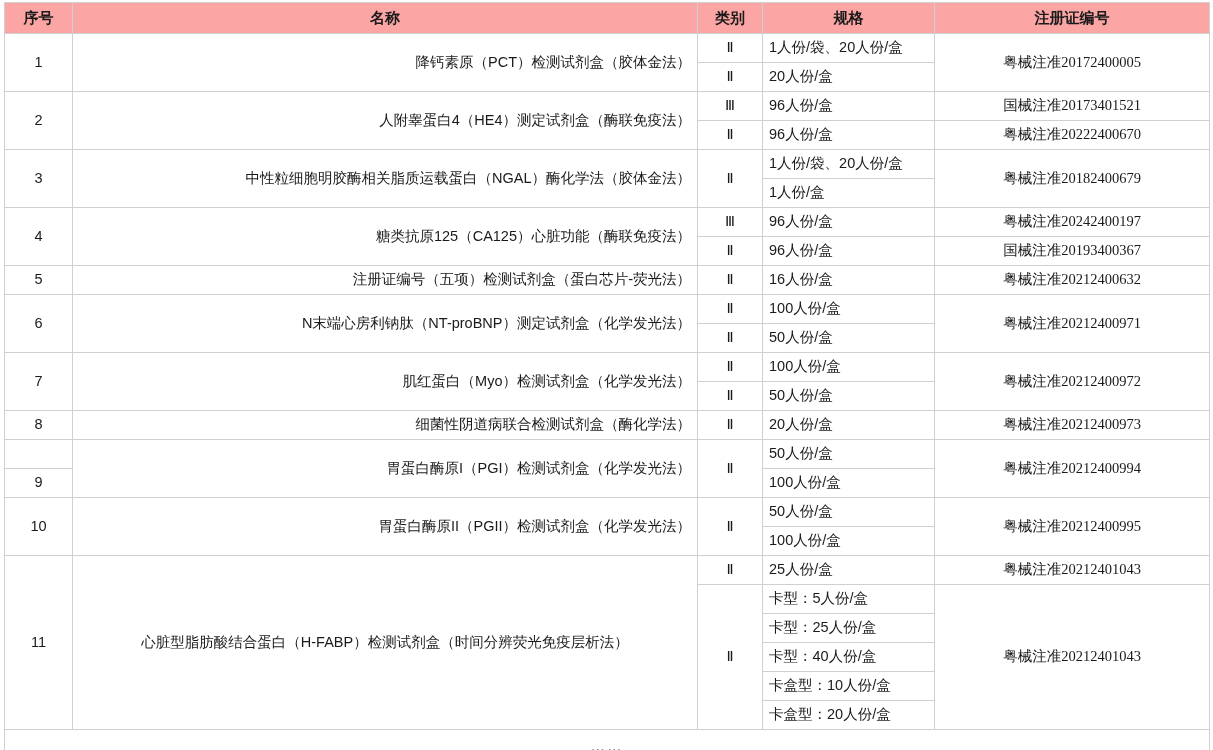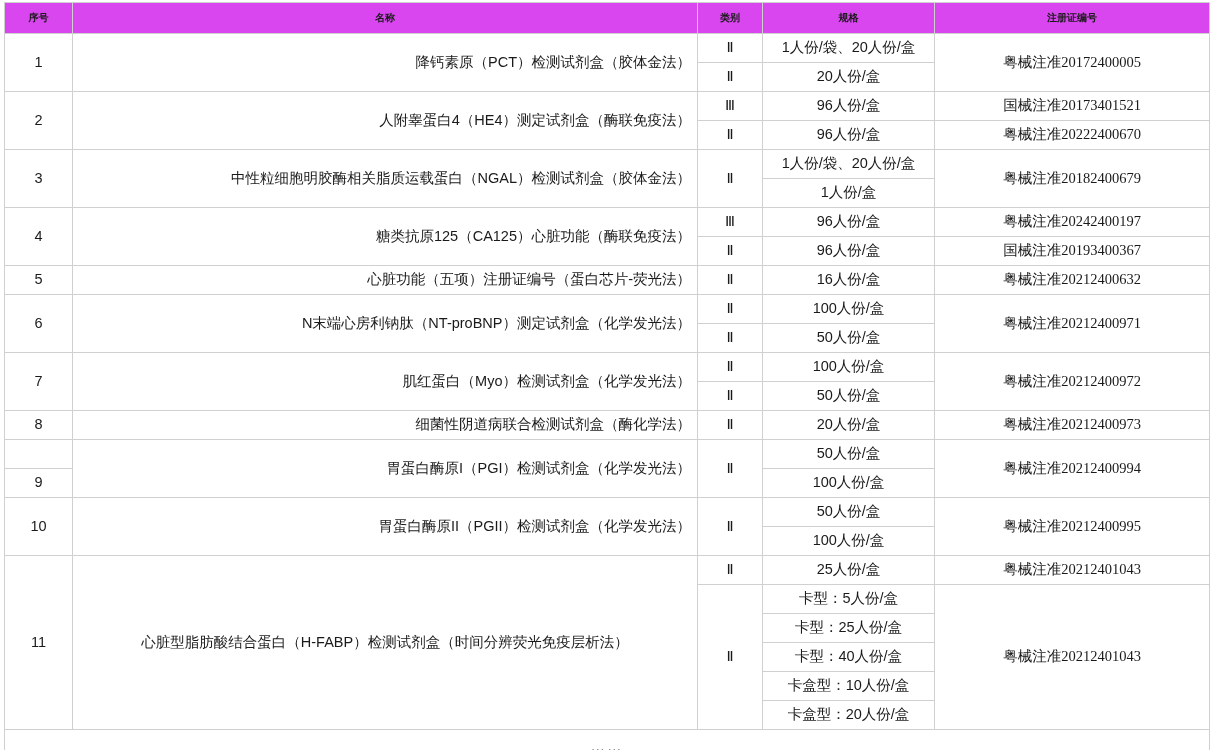--- a/index.html
+++ b/index.html
@@ -32,22 +32,22 @@
     font-size: 14.5px;
     color: #1a1a1a;
     padding: 0 6px;
     vertical-align: middle;
     line-height: 1.35;
   }
   table.product-table th {
     font-weight: bold;
     text-align: center;
     height: 30px;
-    font-size: 10px;
-    background: #d946ef;
+    font-size: 15px;
+    background: #fca5a5;
   }
   col.c-seq   { width: 68px; }
   col.c-name  { width: 625px; }
   col.c-cat   { width: 65px; }
   col.c-spec  { width: 172px; }
   col.c-reg   { width: 275px; }
 
   td.seq {
     text-align: center;
     font-size: 14.5px;
@@ -59,21 +59,21 @@
   }
   td.name.center {
     text-align: center;
     padding-left: 6px;
   }
   td.cat {
     text-align: center;
     font-size: 13.5px;
   }
   td.spec {
-    text-align: center;
+    text-align: left;
     padding-left: 10px;
     font-size: 13.5px;
   }
   td.reg {
     text-align: center;
     font-size: 14.5px;
     font-family: Liberation Serif, serif;
   }
   tr.datarow { height: 28px; }
   tr.tall { height: 29px; }
@@ -128,21 +128,21 @@
         <td class="reg">国械注准20173401521</td>
       </tr>
       <tr class="datarow tall">
         <td class="cat">Ⅱ</td>
         <td class="spec">96人份/盒</td>
         <td class="reg">粤械注准20222400670</td>
       </tr>
 
       <tr class="datarow tall">
         <td class="seq" rowspan="2">3</td>
-        <td class="name" rowspan="2">中性粒细胞明胶酶相关脂质运载蛋白（NGAL）检测试剂盒（胶体金法）</td>
+        <td class="name" rowspan="2">中性粒细胞明胶酶相关脂质运载蛋白（NGAL）酶化学法（胶体金法）</td>
         <td class="cat" rowspan="2">Ⅱ</td>
         <td class="spec">1人份/袋、20人份/盒</td>
         <td class="reg" rowspan="2">粤械注准20182400679</td>
       </tr>
       <tr class="datarow tall">
         <td class="spec">1人份/盒</td>
       </tr>
 
       <tr class="datarow tall">
         <td class="seq" rowspan="2">4</td>
@@ -152,21 +152,21 @@
         <td class="reg">粤械注准20242400197</td>
       </tr>
       <tr class="datarow tall">
         <td class="cat">Ⅱ</td>
         <td class="spec">96人份/盒</td>
         <td class="reg">国械注准20193400367</td>
       </tr>
 
       <tr class="datarow tall">
         <td class="seq">5</td>
-        <td class="name">心脏功能（五项）注册证编号（蛋白芯片-荧光法）</td>
+        <td class="name">注册证编号（五项）检测试剂盒（蛋白芯片-荧光法）</td>
         <td class="cat">Ⅱ</td>
         <td class="spec">16人份/盒</td>
         <td class="reg">粤械注准20212400632</td>
       </tr>
 
       <tr class="datarow tall">
         <td class="seq" rowspan="2">6</td>
         <td class="name" rowspan="2">N末端心房利钠肽（NT-proBNP）测定试剂盒（化学发光法）</td>
         <td class="cat">Ⅱ</td>
         <td class="spec">100人份/盒</td>

